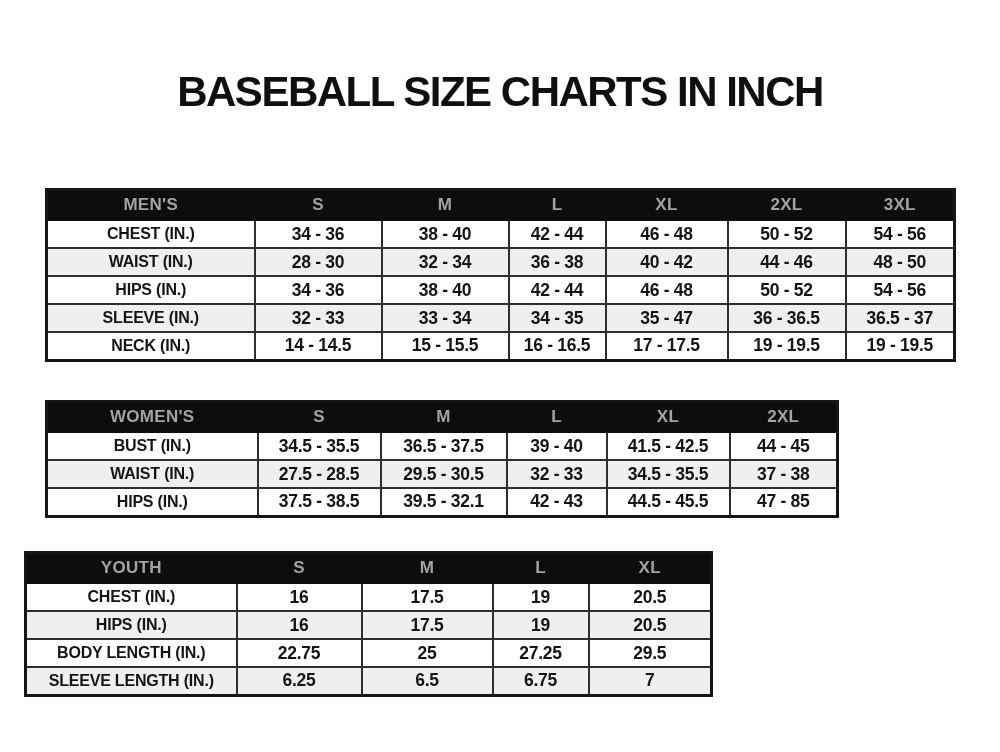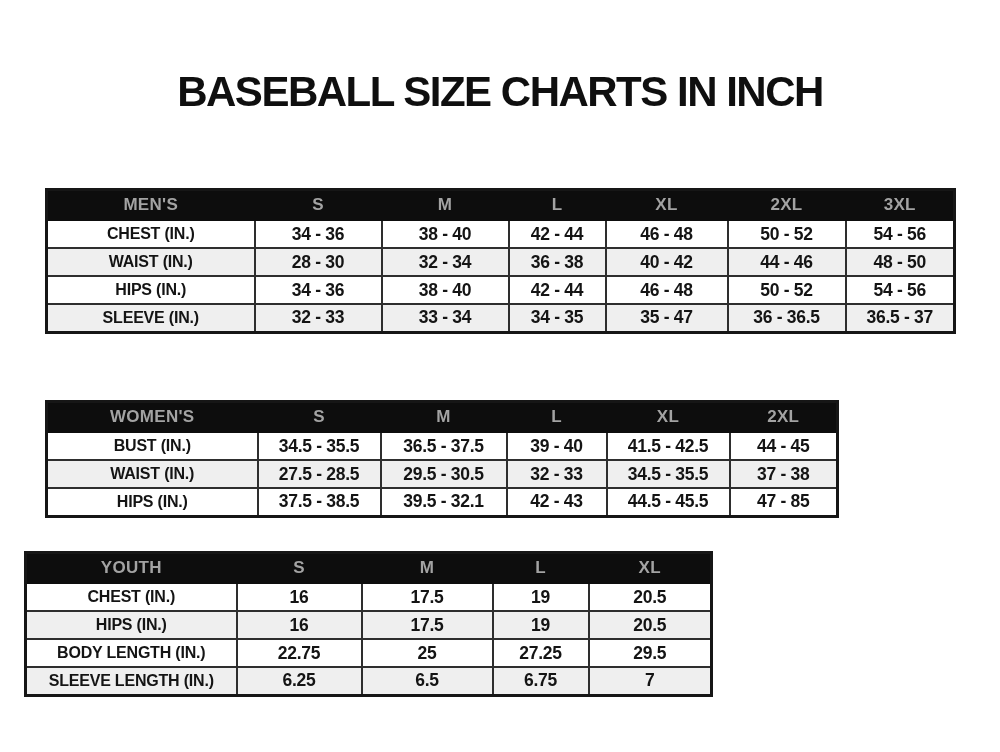--- a/index.html
+++ b/index.html
@@ -118,20 +118,29 @@
         </tr>
         <tr class="alt">
           <th>SLEEVE (IN.)</th>
           <td>32 - 33</td>
           <td>33 - 34</td>
           <td>34 - 35</td>
           <td>35 - 47</td>
           <td>36 - 36.5</td>
           <td>36.5 - 37</td>
         </tr>
+        <tr>
+          <th>NECK (IN.)</th>
+          <td>14 - 14.5</td>
+          <td>15 - 15.5</td>
+          <td>16 - 16.5</td>
+          <td>17 - 17.5</td>
+          <td>19 - 19.5</td>
+          <td>19 - 19.5</td>
+        </tr>
       </tbody>
     </table>
   <table class="size-table" id="table-1">
       <colgroup>
         <col style="width: 211px;">
         <col style="width: 123px;">
         <col style="width: 126px;">
         <col style="width: 100px;">
         <col style="width: 123px;">
         <col style="width: 108px;">

